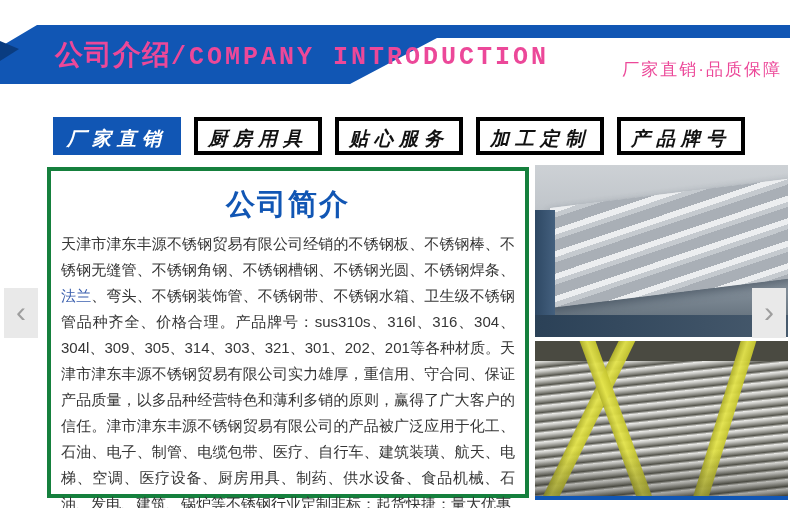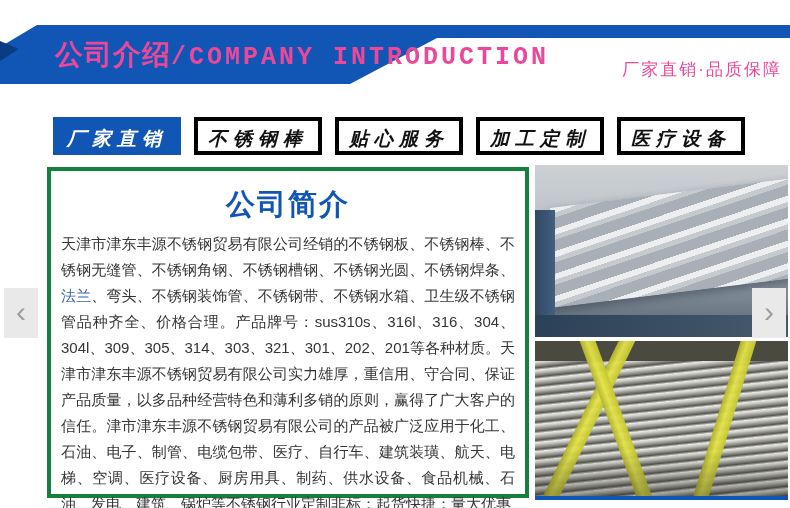--- a/index.html
+++ b/index.html
@@ -63,24 +63,24 @@
     <svg width="790" height="95" viewBox="0 0 790 95">
       <polygon points="0,47 37,25 790,25 790,38 437,38 350,84 0,84" fill="#1156b4"></polygon>
       <polygon points="0,41 19,49 0,61" fill="#0a3c80"></polygon>
     </svg>
     <div class="banner-title"><span class="cn">公司介绍</span><span class="en">/COMPANY INTRODUCTION</span></div>
     <div class="tagline">厂家直销·品质保障</div>
   </div>
 
   <div class="tabs">
     <div class="tab active">厂家直销</div>
-    <div class="tab">不锈钢棒</div>
+    <div class="tab">厨房用具</div>
     <div class="tab">贴心服务</div>
     <div class="tab">加工定制</div>
-    <div class="tab">医疗设备</div>
+    <div class="tab">产品牌号</div>
   </div>
 
   <div class="intro-panel">
     <div class="intro-title">公司简介</div>
     <div class="intro-text"><span>天津市津东丰源不锈钢贸易有限公司经销的不锈钢板、不锈钢棒、不锈钢无缝管、不锈钢角钢、不锈钢槽钢、不锈钢光圆、不锈钢焊条、</span><a href="#">法兰</a><span>、弯头、不锈钢装饰管、不锈钢带、不锈钢水箱、卫生级不锈钢管品种齐全、价格合理。产品牌号：sus310s、316l、316、304、304l、309、305、314、303、321、301、202、201等各种材质。天津市津东丰源不锈钢贸易有限公司实力雄厚，重信用、守合同、保证产品质量，以多品种经营特色和薄利多销的原则，赢得了广大客户的信任。津市津东丰源不锈钢贸易有限公司的产品被广泛应用于化工、石油、电子、制管、电缆包带、医疗、自行车、建筑装璜、航天、电梯、空调、医疗设备、厨房用具、制药、供水设备、食品机械、石油、发电、建筑、锅炉等不锈钢行业定制非标；起货快捷；量大优惠</span></div>
   </div>
 
   <div class="photos">
     <div class="photo photo1">
       <div class="sheet-stack"></div>

